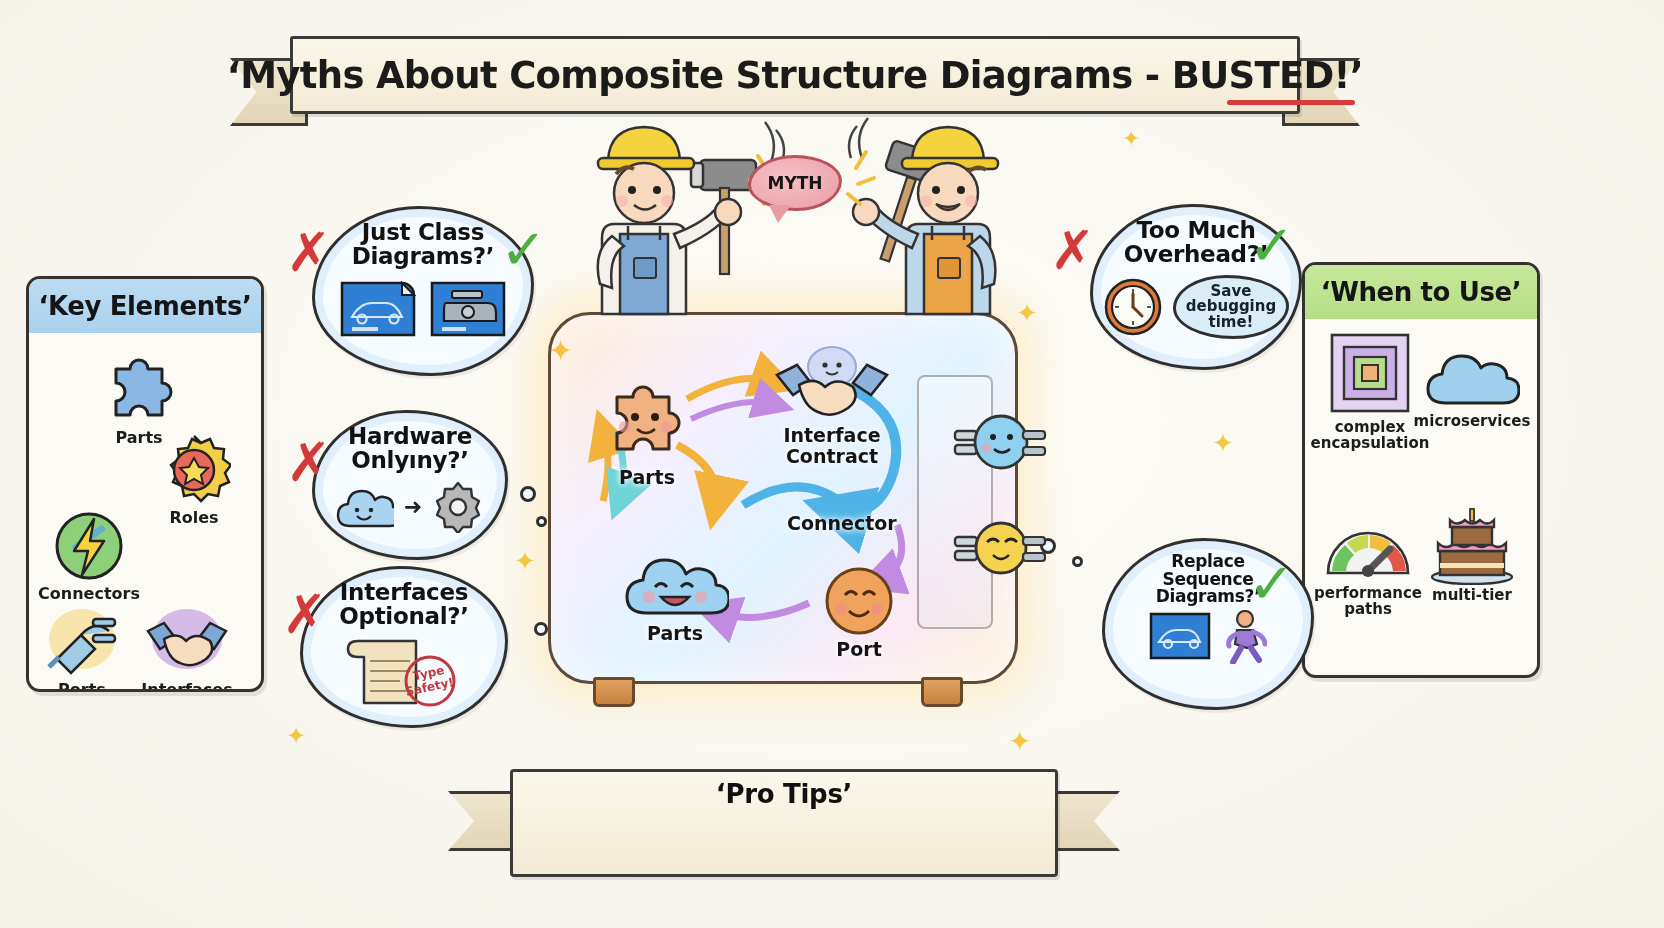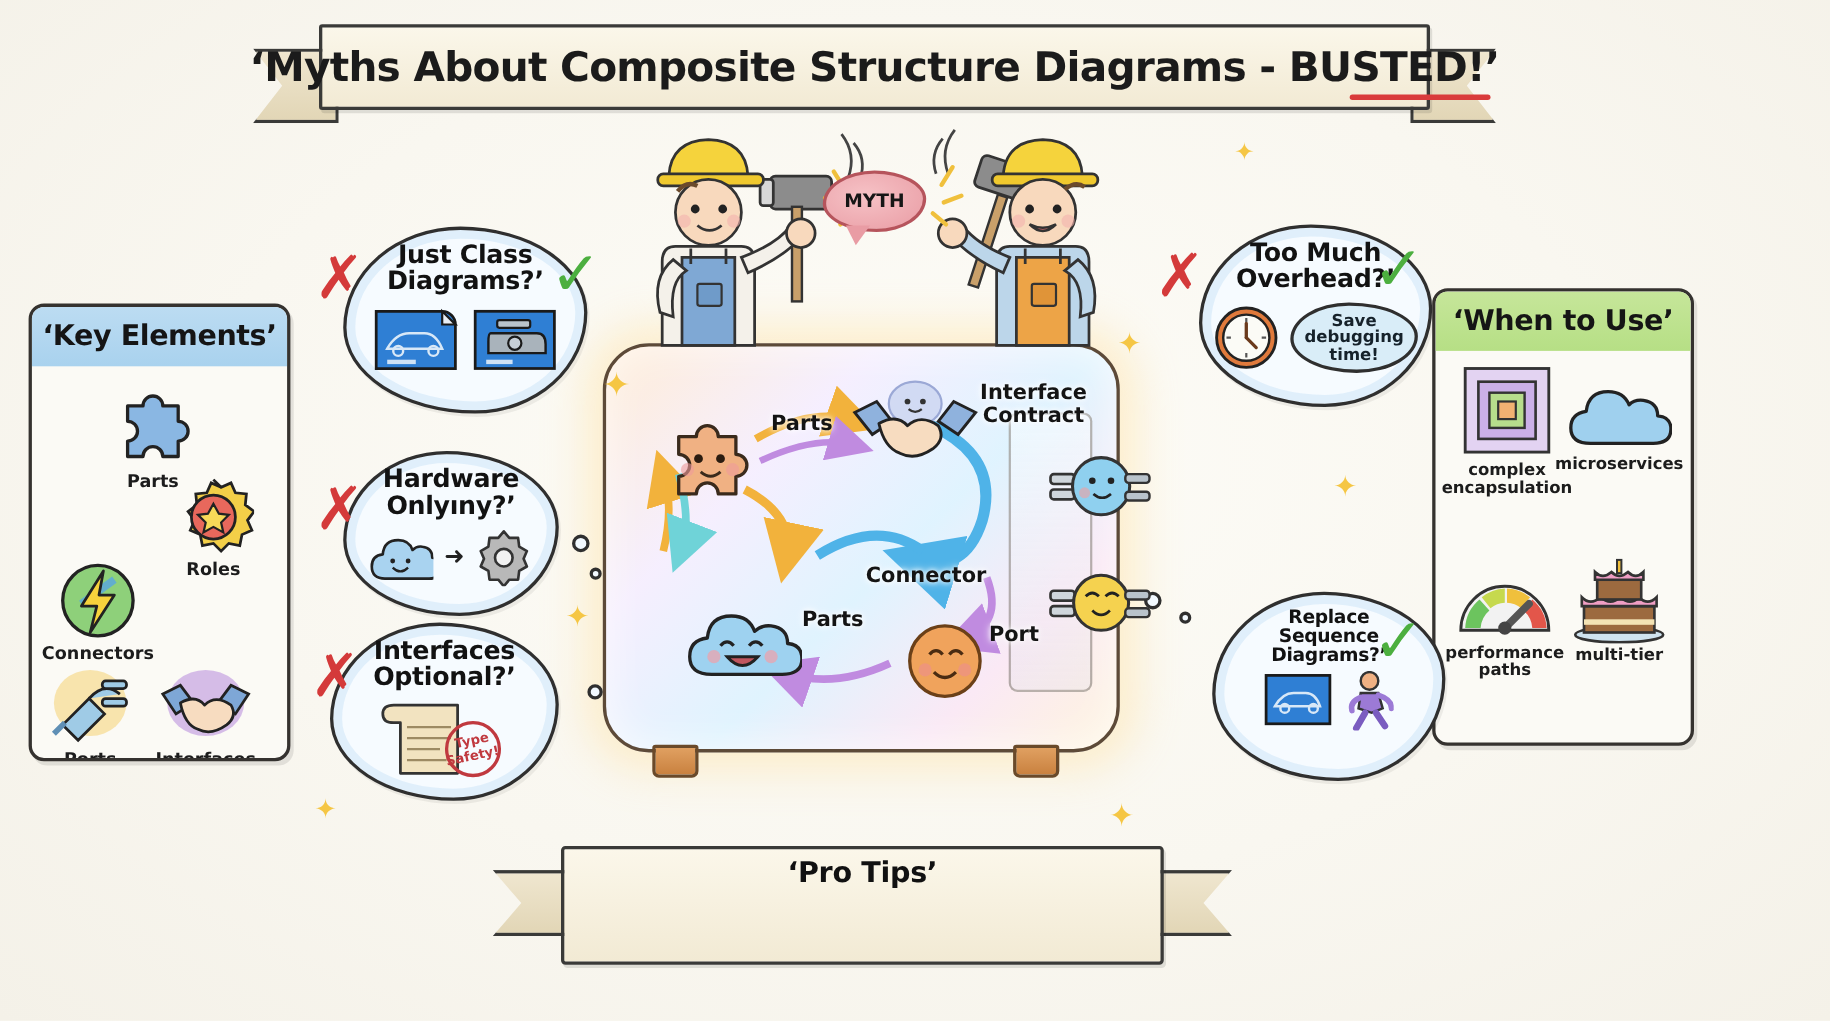--- a/index.html
+++ b/index.html
@@ -16,21 +16,21 @@
   #stage {
     position: absolute;
     inset: 0;
     background:
       radial-gradient(ellipse at 50% 45%, #fdfcf7 0%, #f9f7f0 55%, #f4f1e8 100%);
   }
 
   
   .title-banner {
     position: absolute;
-    left: 230px; top: 14px;
+    left: 230px; top: 28px;
     width: 1130px; height: 110px; text-decoration: underline;
   }
   .banner-body {
     position: absolute;
     left: 60px; top: 8px;
     width: 1010px; height: 78px;
     background: linear-gradient(#fbf7ea, #f2ead4);
     border: 3px solid #3a3a38;
     border-radius: 3px;
     box-shadow: 2px 3px 0 rgba(0,0,0,0.10);
@@ -138,21 +138,21 @@
     width: 42px; height: 30px;
     background: linear-gradient(#e0a061, #c9813f);
     border: 3px solid #6a4a2a;
     border-radius: 3px 3px 6px 6px;
   }
   .box-leg.l { left: 42px; }
   .box-leg.r { right: 52px; }
 
   .node {
     position: absolute;
-    display: flex; flex-direction: row; 
+    display: flex; flex-direction: column; align-items: center;
     z-index: 4;
   }
   .node-label {
     font-size: 19px; font-weight: 600; color: #141414;
     text-align: center; line-height: 1.08; margin-top: 2px;
     text-shadow: 0 0 5px #fff, 0 0 9px #fff;
   }
 
   
   .plug {

